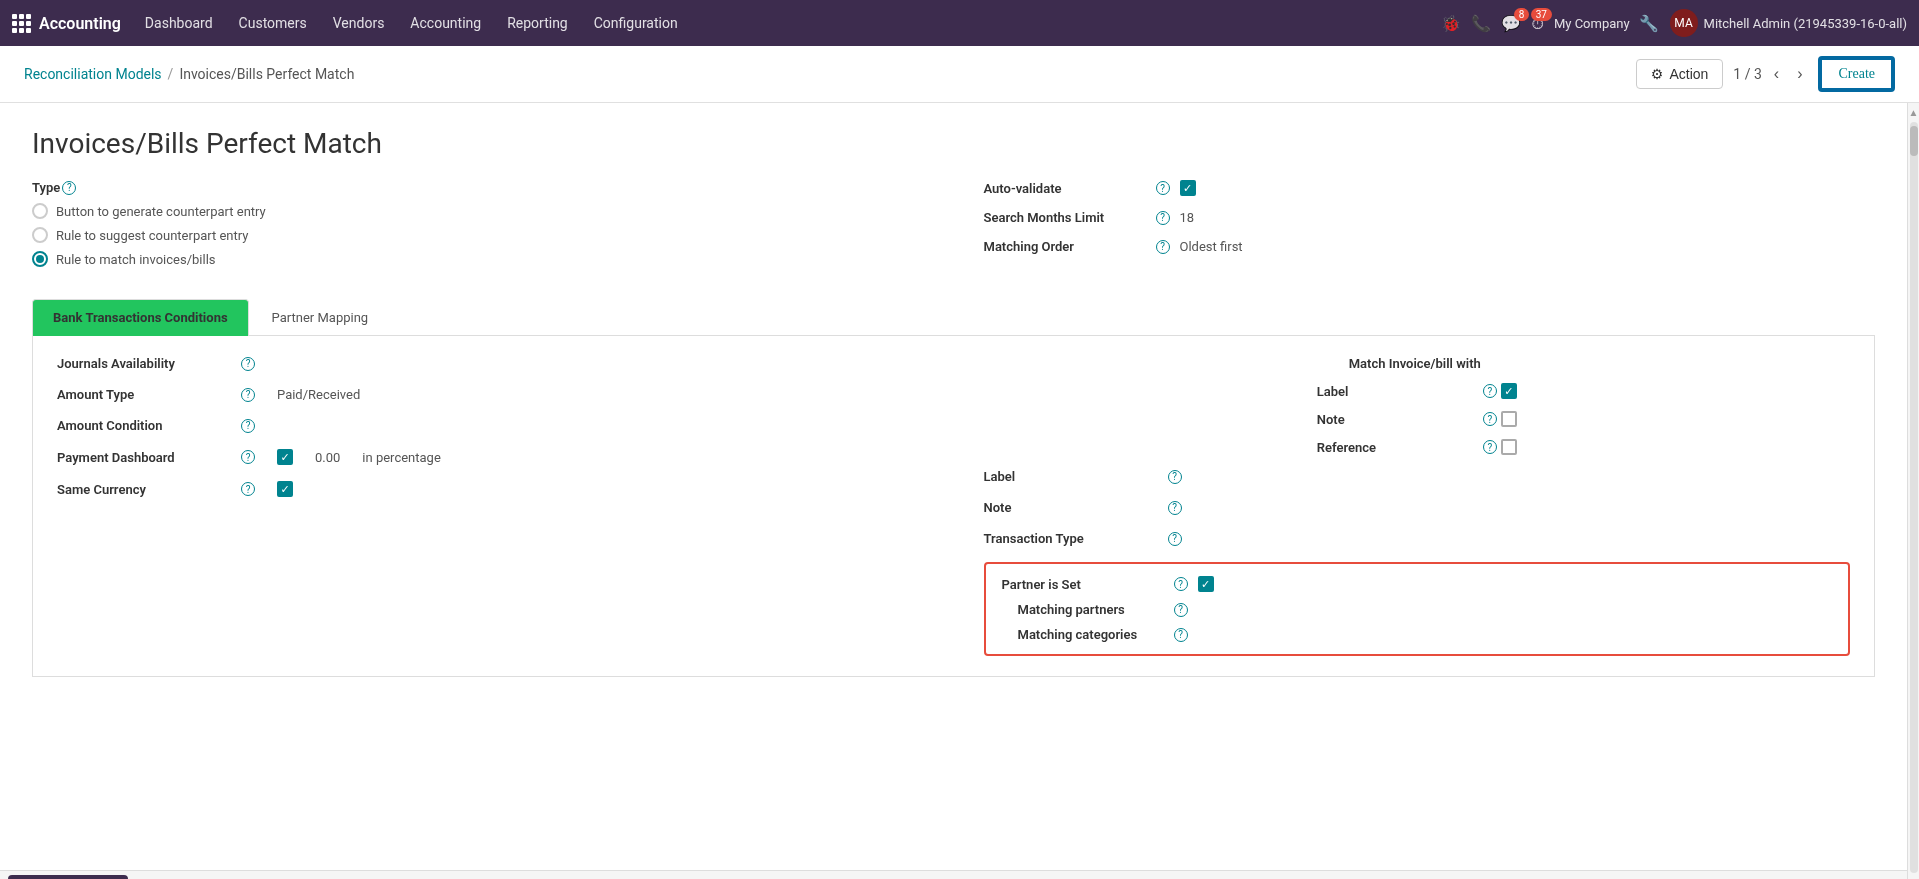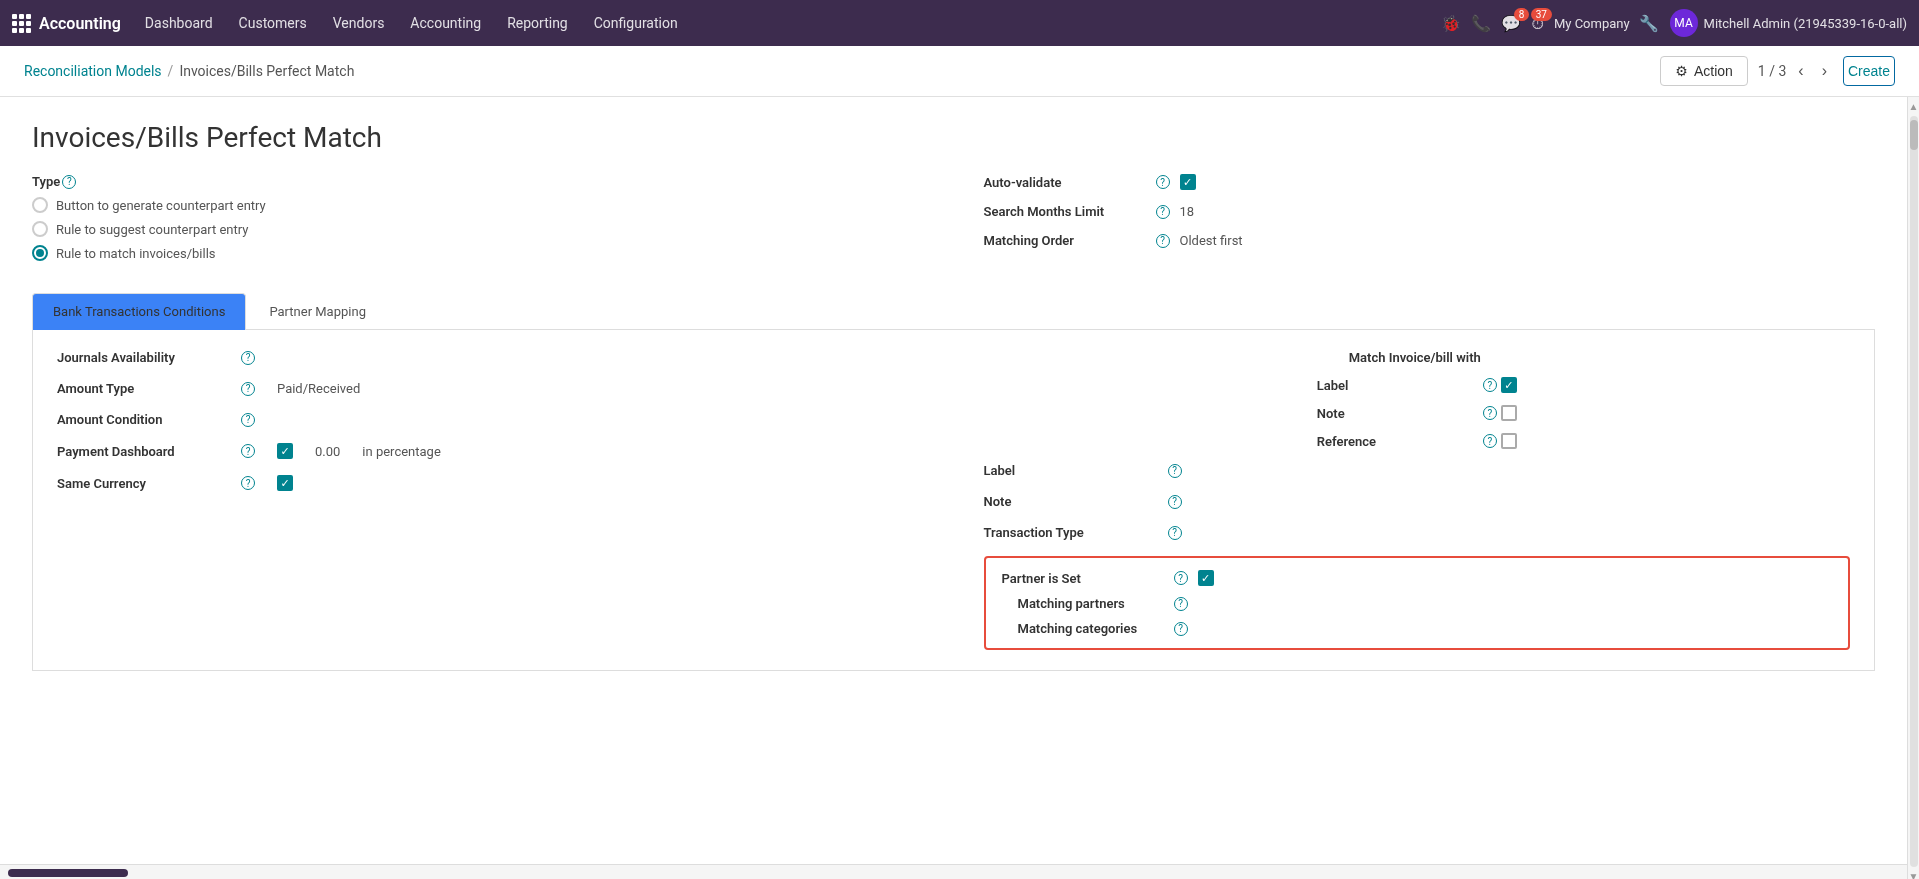--- a/index.html
+++ b/index.html
@@ -21,21 +21,21 @@
     .grid-icon { display: grid; grid-template-columns: repeat(3,5px); gap: 2px; }
     .grid-icon span { width: 5px; height: 5px; background: #fff; border-radius: 1px; display: block; }
     .nav-app-name { font-weight: 600; font-size: 16px; color: #fff; }
     .nav-menu { display: flex; gap: 2px; }
     .nav-item { color: rgba(255,255,255,0.85); padding: 6px 12px; border-radius: 4px; cursor: pointer; font-size: 14px; }
     .nav-right { margin-left: auto; display: flex; align-items: center; gap: 10px; }
     .nav-icon-btn { color: rgba(255,255,255,0.85); cursor: pointer; font-size: 16px; position: relative; }
     .badge { background: #e74c3c; color: #fff; border-radius: 10px; font-size: 10px; padding: 1px 5px; position: absolute; top: -6px; right: -8px; }
     .nav-company { color: rgba(255,255,255,0.85); font-size: 13px; }
     .nav-user { display: flex; align-items: center; gap: 6px; color: rgba(255,255,255,0.85); font-size: 13px; }
-    .avatar { width: 28px; height: 28px; border-radius: 50%; background: #6d28d9; display: flex; align-items: center; justify-content: center; color: #fff; font-size: 12px; }
+    .avatar { width: 28px; height: 28px; border-radius: 50%; background: #7f1d1d; display: flex; align-items: center; justify-content: center; color: #fff; font-size: 12px; }
 
     
     .breadcrumb-bar {
       background: #fff;
       border-bottom: 1px solid #e0e0e0;
       padding: 10px 24px;
       display: flex;
       align-items: center;
       justify-content: space-between;
     }
@@ -43,22 +43,22 @@
     .breadcrumb-link { color: #00838f; cursor: pointer; }
     .breadcrumb-sep { color: #999; }
     .breadcrumb-current { color: #555; }
     .breadcrumb-actions { display: flex; align-items: center; gap: 10px; }
     .action-btn {
       display: flex; align-items: center; gap: 6px;
       padding: 6px 14px; border: 1px solid #ccc; border-radius: 4px;
       background: #fff; cursor: pointer; font-size: 14px; color: #333;
     }
     .create-btn {
-      padding: 6px 4px; border: 1px solid #0369a1; border-radius: 4px;
-      background: #fff; cursor: pointer; font-size: 14px; color: #00838f; font-weight: 500;
+      padding: 6px 16px; border: 4px solid #0369a1; border-radius: 4px;
+      background: #fff; cursor: pointer; font-size: 14px; color: #00838f; font-weight: 500; font-family: Liberation Serif, serif;
     }
     .pager { display: flex; align-items: center; gap: 6px; font-size: 14px; color: #555; }
     .pager-btn { border: none; background: none; cursor: pointer; color: #555; font-size: 16px; padding: 2px 6px; }
 
     
     .main-content {
       background: #fff;
       margin: 0;
       padding: 0;
       min-height: calc(879px - 46px - 48px);
@@ -125,25 +125,25 @@
       padding: 10px 20px;
       cursor: pointer;
       font-size: 13px;
       color: #555;
       border: 1px solid transparent;
       border-bottom: none;
       border-radius: 4px 4px 0 0;
       margin-right: 2px;
     }
     .tab.active {
-      background: #3b82f6;
+      background: #22c55e;
       border-color: #ddd;
       border-bottom-color: #fff;
       color: #333;
-      font-weight: 400;
+      font-weight: 700;
       margin-bottom: -1px;
     }
 
     
     .tab-content {
       border: 1px solid #ddd;
       border-top: none;
       padding: 20px 24px;
     }
     .two-col { display: flex; gap: 60px; }

